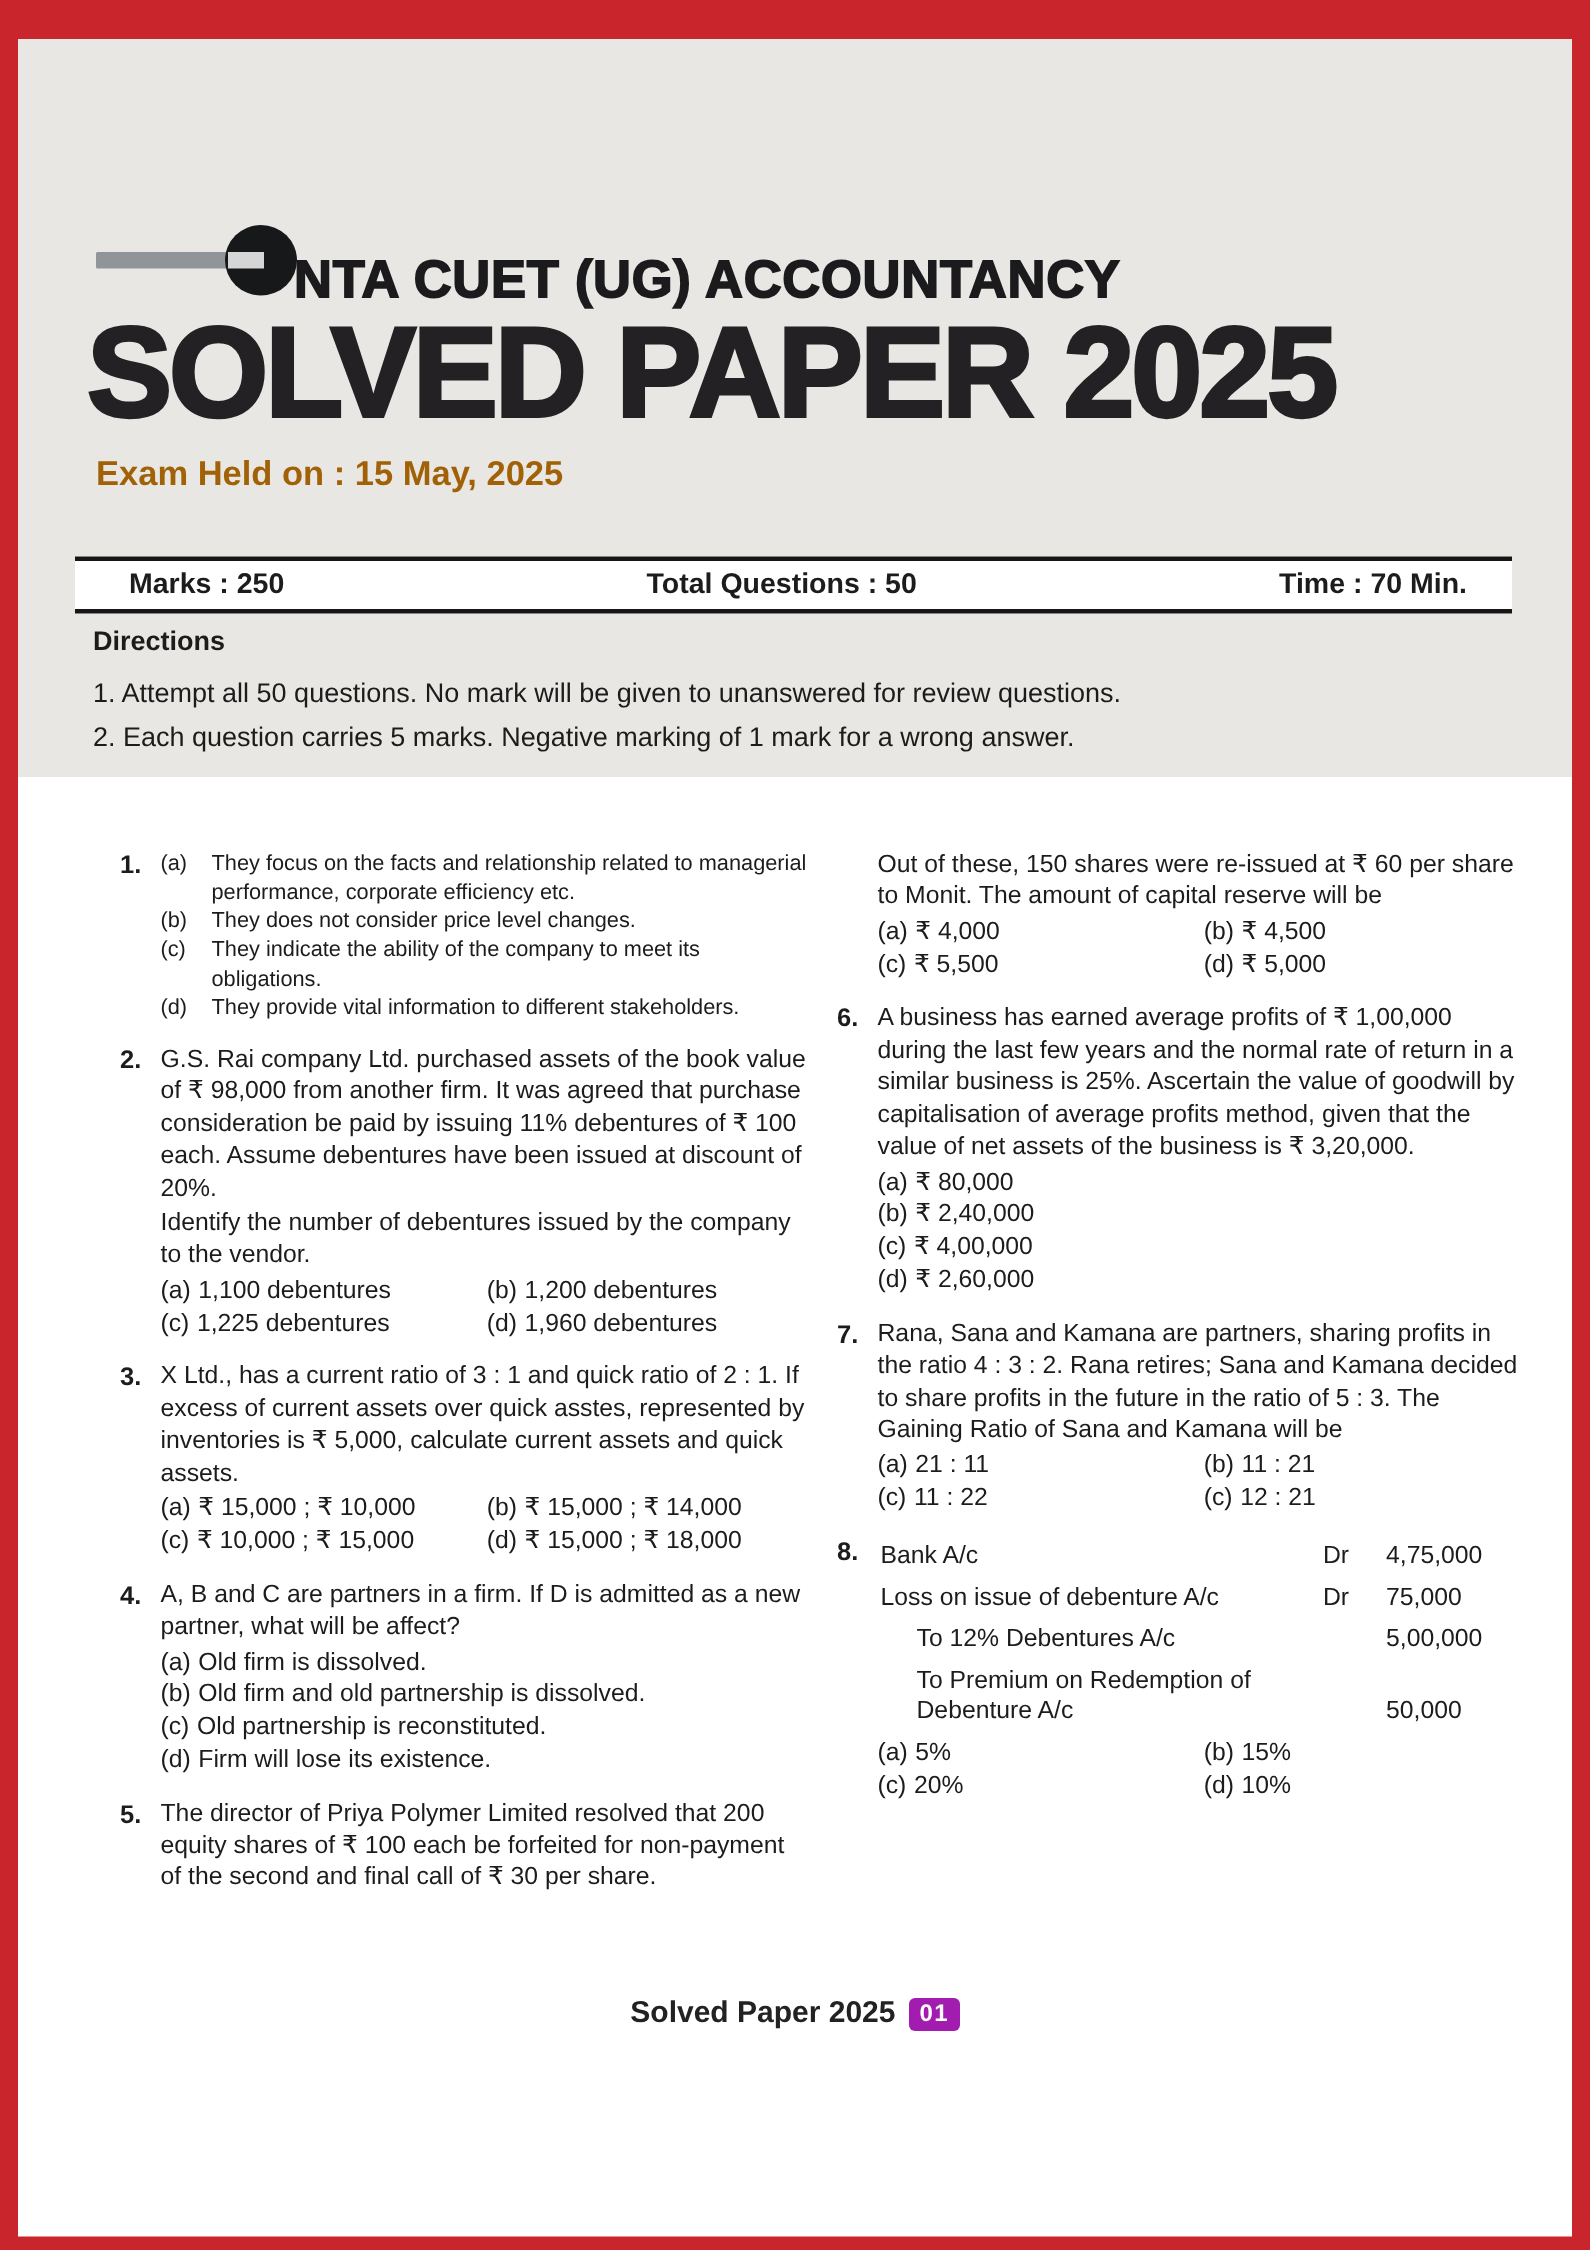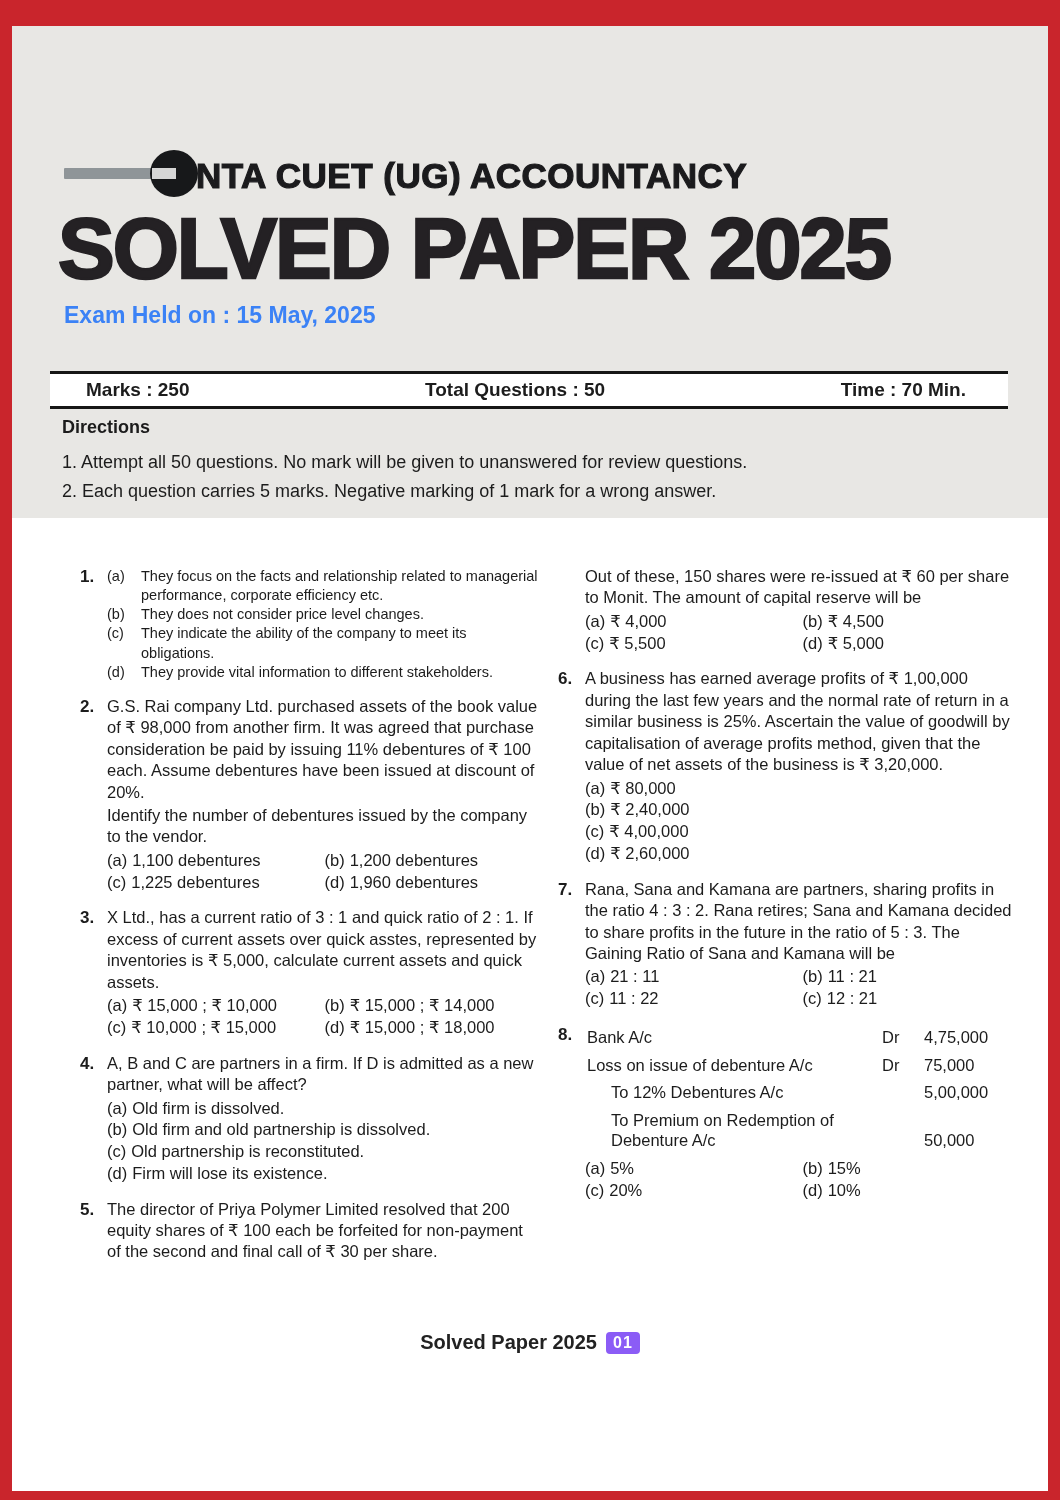--- a/index.html
+++ b/index.html
@@ -15,34 +15,34 @@
   .edge-right{top:0;right:0;width:12px;height:1500px;}
   .edge-bottom{bottom:0;left:0;width:1060px;height:9px;}
   
   .gray-band{position:absolute;left:12px;right:12px;top:26px;height:492px;background:#e8e7e4;}
   
   .logo-row{position:absolute;top:148px;left:64px;height:50px;display:flex;align-items:center;}
   .logo-bar{width:96px;height:11px;background:#8f9598;border-radius:1px;}
   .logo-circle{width:48px;height:47px;background:#17181a;border-radius:50%;margin-left:-10px;position:relative;}
   .logo-circle::before{content:"";position:absolute;left:2px;top:18px;width:24px;height:11px;background:#d6d6d6;}
   .series-title{
-    position:absolute;top:153px;left:196px;font-size:35px;font-weight:800;line-height:46px;
+    position:absolute;top:164px;left:196px;font-size:35px;font-weight:800;line-height:46px;
     letter-spacing:.5px;color:#1b1b1d;-webkit-text-stroke:1.2px #1b1b1d;white-space:nowrap;
   }
   .main-title{
     position:absolute;top:206px;left:58px;font-size:85px;font-weight:800;line-height:1;
     letter-spacing:-2px;color:#242124;-webkit-text-stroke:2.5px #242124;white-space:nowrap;
   }
-  .exam-line{position:absolute;top:302px;left:64px;font-size:23px;font-weight:700;color:#3b82f6;}
+  .exam-line{position:absolute;top:302px;left:64px;font-size:23px;font-weight:700;color:#a16207;}
   
   .info-bar{
     position:absolute;top:371px;left:50px;width:958px;height:38px;background:#ffffff;
     border-top:3px solid #161616;border-bottom:3px solid #161616;box-sizing:border-box;
     display:flex;align-items:center;justify-content:space-between;
-    padding:0 42px 0 36px;font-size:19px;font-weight:700;
+    padding:0 30px 0 36px;font-size:19px;font-weight:700;
   }
   
   .directions-heading{position:absolute;top:417px;left:62px;font-size:18px;font-weight:800;}
   .directions-list{position:absolute;top:448px;left:62px;font-size:18px;line-height:29px;font-weight:400;}
   
   .col{position:absolute;top:566px;width:460px;font-size:16.5px;}
   .col-left{left:80px;}
   .col-right{left:558px;}
   .question{display:flex;margin-bottom:12px;}
   .q-num{width:27px;flex:none;font-weight:700;font-size:17px;line-height:1.3;}
@@ -56,21 +56,21 @@
   .opts-grid{display:grid;grid-template-columns:1fr 1fr;column-gap:2px;}
   .journal{margin:3px 0 6px 2px;}
   .j-row{display:flex;align-items:flex-end;margin:0 0 7px 0;line-height:1.25;}
   .j-account{flex:1;min-width:0;}
   .j-indent .j-account{padding-left:24px;}
   .j-dr{flex:none;width:42px;}
   .j-amount{flex:none;width:94px;text-align:left;}
   
   .footer{position:absolute;top:1331px;left:0;width:1060px;display:flex;justify-content:center;align-items:center;gap:9px;}
   .footer-label{font-size:20px;font-weight:800;color:#222;}
-  .page-badge{background:#8b5cf6;color:#ffffff;font-weight:800;font-size:16px;padding:3px 7px;border-radius:4px;letter-spacing:1px;line-height:1;}
+  .page-badge{background:#a21caf;color:#ffffff;font-weight:800;font-size:16px;padding:3px 7px;border-radius:4px;letter-spacing:1px;line-height:1;}
 </style>
 </head>
 <body>
 
 <div class="edge edge-top"></div>
 <div class="edge edge-left"></div>
 <div class="edge edge-right"></div>
 <div class="edge edge-bottom"></div>
 
 <div class="gray-band"></div>

